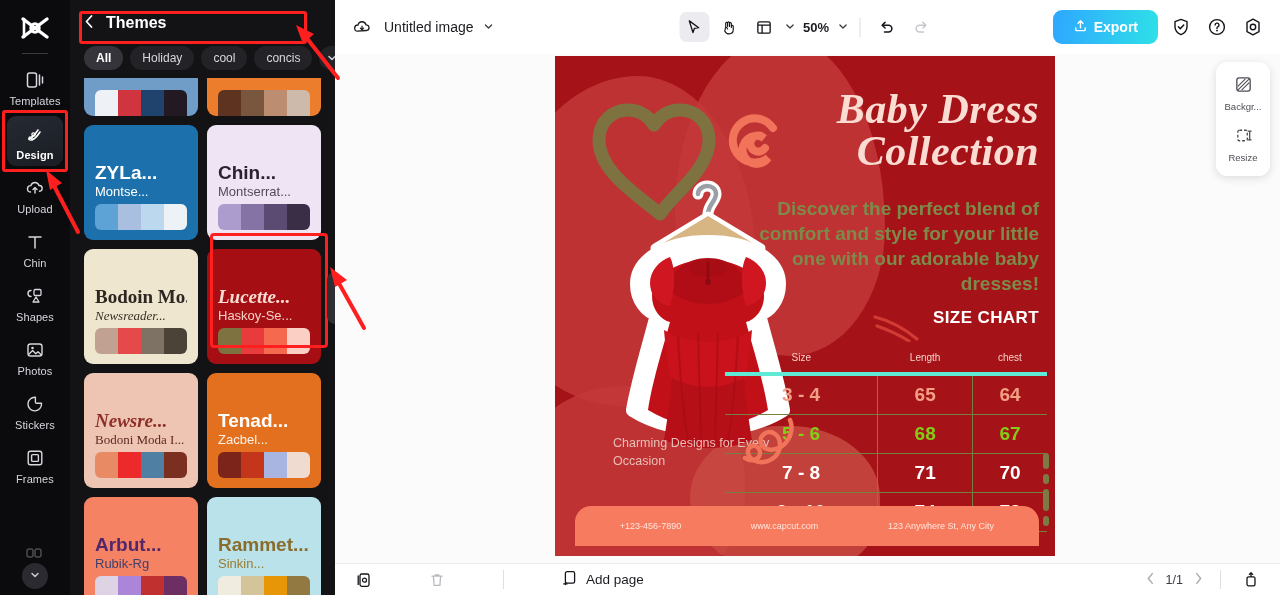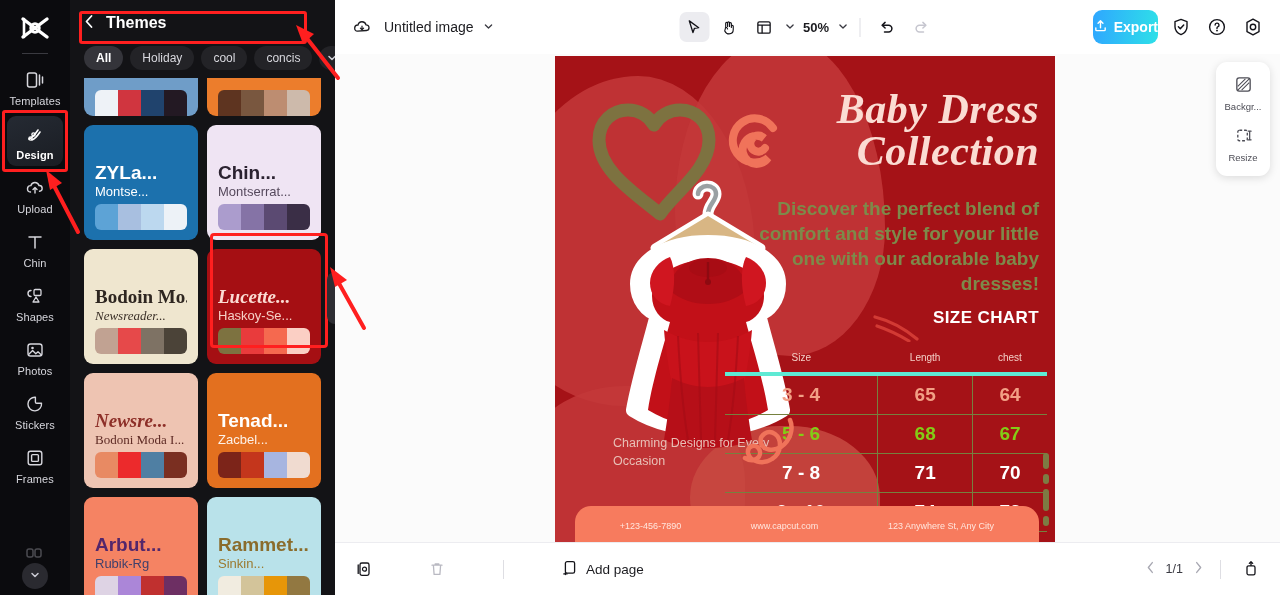--- a/index.html
+++ b/index.html
@@ -102,21 +102,21 @@
   .tb-btn {
     width: 30px; height: 30px; border-radius: 7px; display:flex;
     align-items:center; justify-content:center; cursor:pointer;
   }
   .tb-btn.on { background:#ececf0; }
   .zoom-val { font-size: 13px; color:#1c1c20; font-weight:bold; min-width:32px; text-align:center; }
   .vsep { width:1px; height:19px; background:#dedee3; margin: 0 6px; }
   .right-grp { margin-left:auto; display:flex; align-items:center; gap: 10px; }
   .export {
     background: linear-gradient(95deg,#2fa7ff,#2ee0e8); color:#fff; font-weight:bold;
-    font-size: 14px; padding: 8px 0; border-radius: 9px; border:none;
+    font-size: 14px; padding: 8px 20px; border-radius: 9px; border:none;
     display:flex; align-items:center; gap:6px; cursor:pointer;
   }
   .icon-btn { width: 26px; height:26px; display:flex; align-items:center; justify-content:center; cursor:pointer; }
 
   .canvas-wrap { flex:1; position:relative; background:#fbfbfb; overflow:hidden; }
 
   
   .float-card {
     position:absolute; right: 10px; top: 8px; width: 54px; background:#fff;
     border-radius: 11px; box-shadow: 0 2px 9px rgba(0,0,0,.13);
@@ -173,21 +173,21 @@
     align-items:center; justify-content:space-around; padding: 0 10px;
   }
   .bd-footer span { font-size: 9px; color:#ffe6de; }
   .bd-curl { position:absolute; left: 186px; bottom: 90px; width: 88px; height: 56px; }
   .bd-dots { position:absolute; right: 6px; bottom: 30px; display:flex; flex-direction:column; gap:5px; align-items:center; }
   .bd-dots i { width:6px; background:#7d7b43; border-radius:3px; display:block; }
   .dress { position:absolute; left: 22px; top: 122px; width: 262px; height: 300px; }
 
   
   .bottombar {
-    height: 53px; background:#fff; border-top:1px solid #ececf0;
+    height: 32px; background:#fff; border-top:1px solid #ececf0;
     display:flex; align-items:center; padding: 0 16px; flex-shrink:0;gap:47px;
   }
   .bb-btn { width:26px;height:26px; display:flex;align-items:center;justify-content:center; cursor:pointer; }
   .addpage { display:flex; align-items:center; gap:7px; cursor:pointer; margin-left: 4px; }
   .addpage span { font-size: 13.5px; color:#1c1c20; }
   .bb-right { margin-left:auto; display:flex; align-items:center; gap: 11px; }
   .pagenum { font-size: 12.5px; color:#3a3a42; }
   .nav-ch { font-size: 13px; color:#a8a8b2; cursor:pointer; }
 </style>
 </head>

